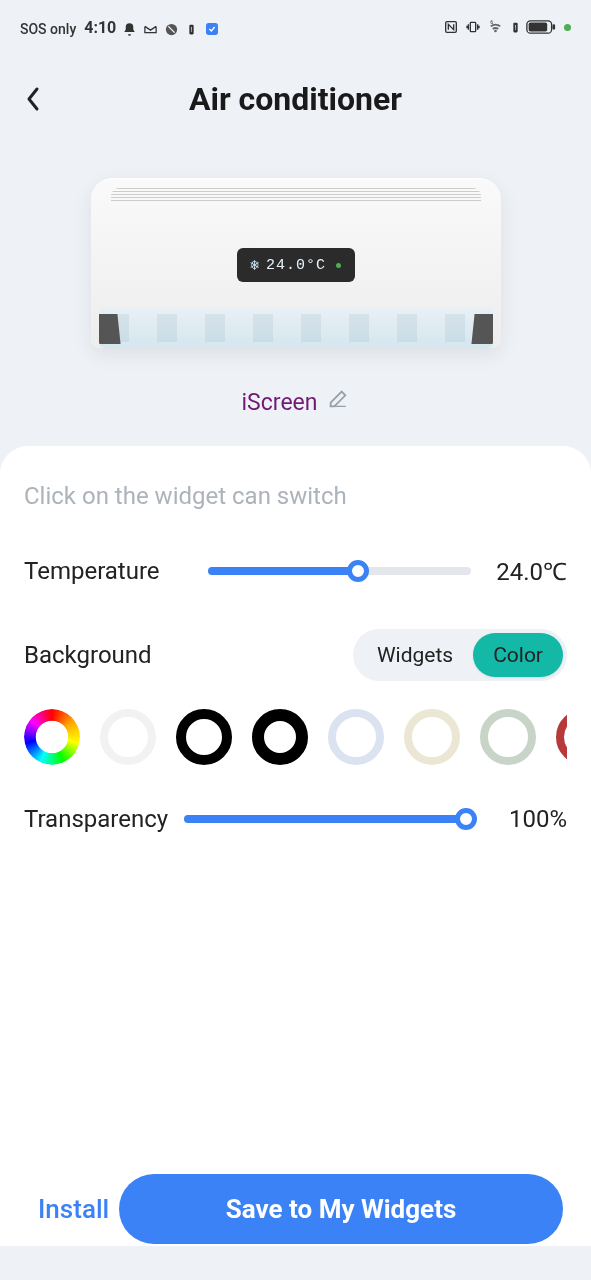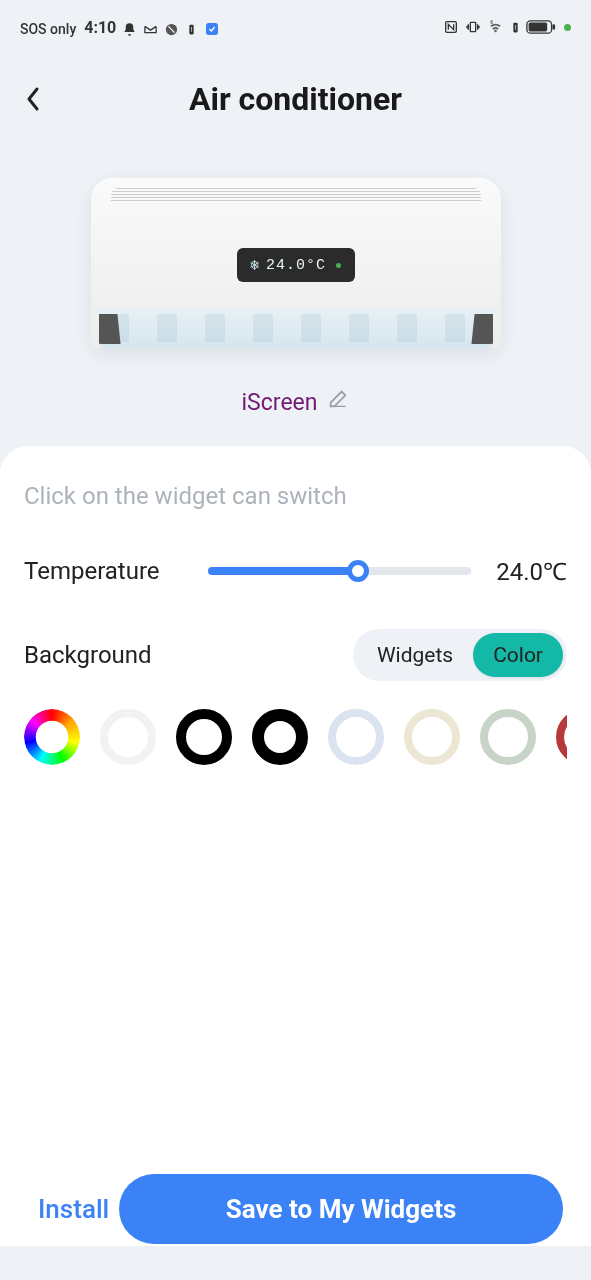--- a/index.html
+++ b/index.html
@@ -328,18 +328,28 @@
     <div class="color-swatch ring black1"></div>
     <div class="color-swatch ring black2"></div>
     <div class="color-swatch ring lightblue"></div>
     <div class="color-swatch ring cream"></div>
     <div class="color-swatch ring sage"></div>
     <div class="partial-clip">
         <div class="color-swatch ring redpartial"></div>
       </div>
   </div>
 
+  <div class="trans-row">
+    <div class="trans-label">Transparency</div>
+    <div class="slider-wrap" style="flex:1">
+      <div class="slider-track">
+        <div class="slider-fill" style="width:100%"></div>
+        <div class="slider-thumb" style="left:97%"></div>
+      </div>
+    </div>
+    <div class="trans-value">100%</div>
+  </div>
 </div>
 
 <div class="bottom-bar">
   <div class="install-btn">Install</div>
   <div class="save-btn">Save to My Widgets</div>
 </div>
 
 </body></html>

